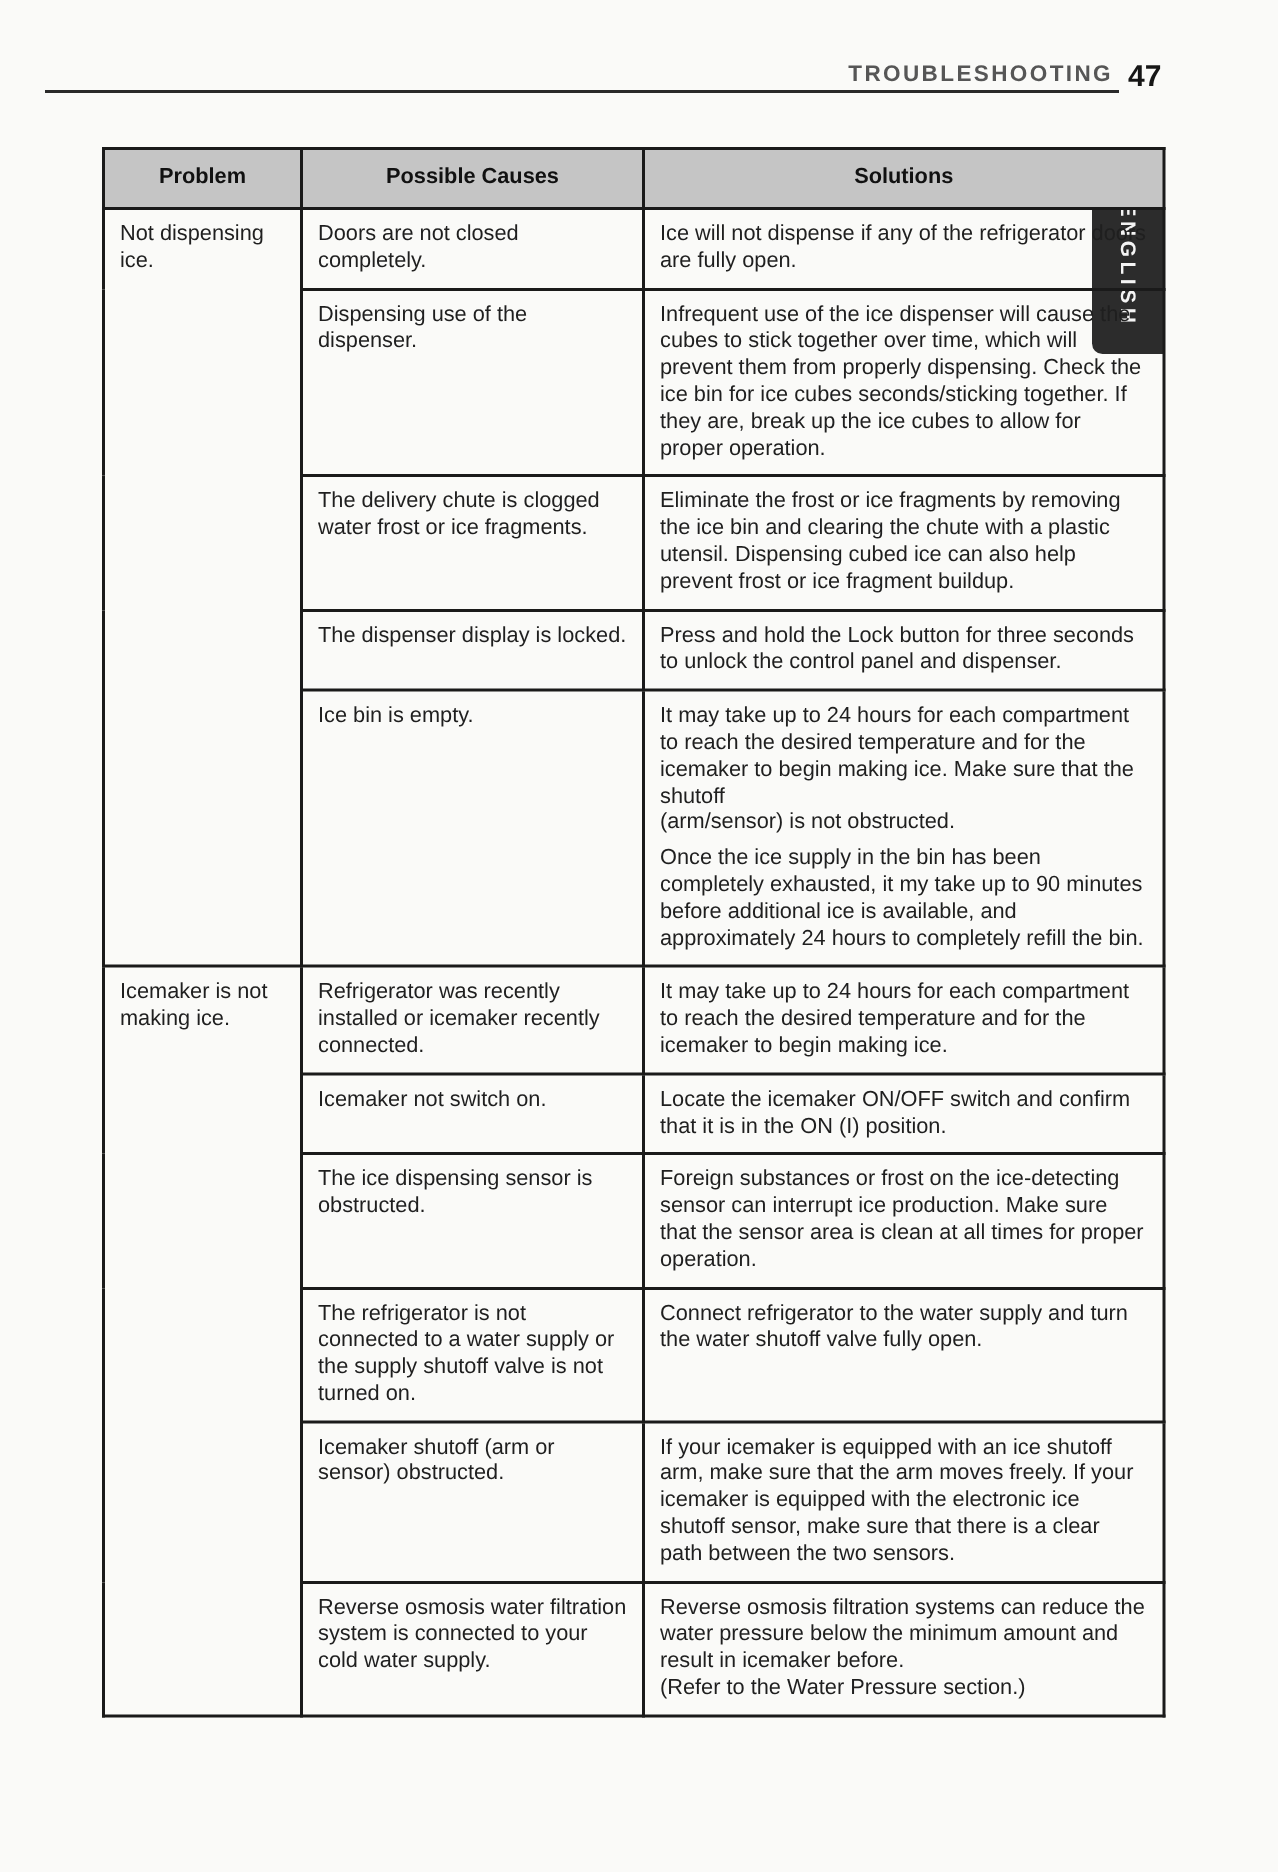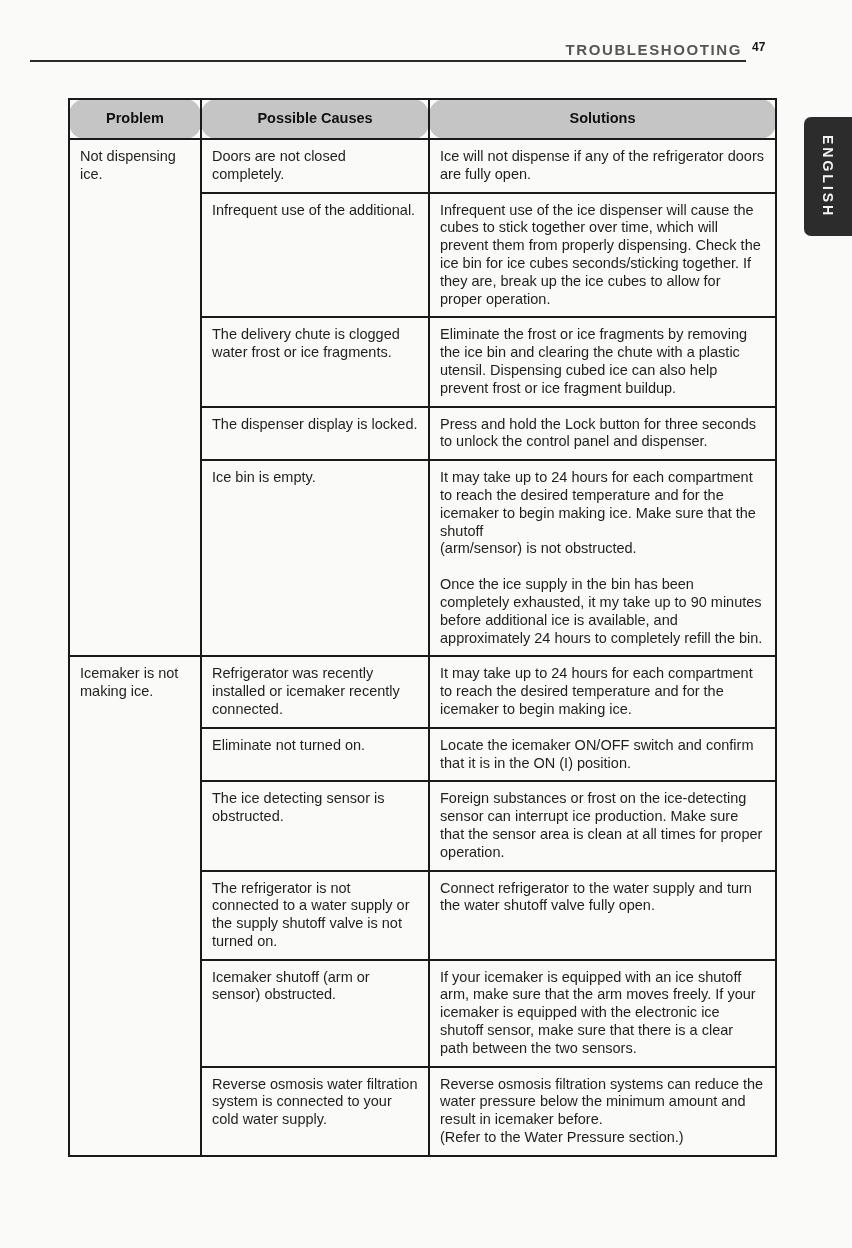--- a/index.html
+++ b/index.html
@@ -4,21 +4,21 @@
 <style>
   * { margin: 0; padding: 0; box-sizing: border-box; }
   html, body { width: 852px; height: 1248px; }
   body {
     background: #fafaf8;
     font-family: "Liberation Sans", sans-serif;
     color: #1f1f1f;
     position: relative;
     overflow: hidden;
   }
-  .page { position: relative; width: 852px; height: 1248px; }
+  .page { position: relative; width: 776px; height: 1248px; }
 
   
   .header-rule {
     position: absolute;
     left: 30px;
     top: 38px;
     width: 716px;
     height: 24px;
     border-bottom: 2px solid #2a2a2a;
     text-align: right;
@@ -28,21 +28,21 @@
     font-weight: bold;
     letter-spacing: 1.6px;
     color: #565656;
     line-height: 24px;
     padding-right: 4px;
   }
   .page-number {
     position: absolute;
     left: 752px;
     top: 40px;
-    font-size: 12px;
+    font-size: 20px;
     font-weight: bold;
     color: #161616;
   }
 
   
   .lang-tab {
     position: absolute;
     right: 0;
     top: 117px;
     width: 48px;
@@ -76,26 +76,25 @@
     text-align: left;
   }
   table.ts th {
     background: #c5c5c5;
     height: 40px;
     vertical-align: middle;
     text-align: center;
     font-size: 14.5px;
     font-weight: bold;
     color: #111;
-    border-radius: 16px;
   }
   table.ts td { padding: 8px 10px; }
   td.problem-cell { font-weight: normal; border-radius: 32px; }
   td.solution-cell p { margin: 0; white-space: pre-line; }
-  td.solution-cell p + p { margin-top: 18px; }
+  td.solution-cell p + p { margin-top: 6px; }
   td.cause-cell { white-space: pre-line; }
 </style>
 </head>
 <body>
 
 <div class="page">
 
   <div class="header-rule">
     <span class="header-title">TROUBLESHOOTING</span>
   </div>
@@ -118,21 +117,21 @@
     </thead>
     <tbody id="table-body">
         <tr>
           <td rowspan="5" class="problem-cell">Not dispensing ice.</td>
           <td class="cause-cell">Doors are not closed completely.</td>
           <td class="solution-cell">
             <p>Ice will not dispense if any of the refrigerator doors are fully open.</p>
           </td>
         </tr>
         <tr>
-          <td class="cause-cell">Infrequent use of the additional.</td>
+          <td class="cause-cell">Dispensing use of the dispenser.</td>
           <td class="solution-cell">
             <p>Infrequent use of the ice dispenser will cause the cubes to stick together over time, which will prevent them from properly dispensing. Check the ice bin for ice cubes seconds/sticking together. If they are, break up the ice cubes to allow for proper operation.</p>
           </td>
         </tr>
         <tr>
           <td class="cause-cell">The delivery chute is clogged water frost or ice fragments.</td>
           <td class="solution-cell">
             <p>Eliminate the frost or ice fragments by removing the ice bin and clearing the chute with a plastic utensil. Dispensing cubed ice can also help prevent frost or ice fragment buildup.</p>
           </td>
         </tr>
@@ -151,27 +150,27 @@
           </td>
         </tr>
         <tr>
           <td rowspan="6" class="problem-cell">Icemaker is not making ice.</td>
           <td class="cause-cell">Refrigerator was recently installed or icemaker recently connected.</td>
           <td class="solution-cell">
             <p>It may take up to 24 hours for each compartment to reach the desired temperature and for the icemaker to begin making ice.</p>
           </td>
         </tr>
         <tr>
-          <td class="cause-cell">Eliminate not turned on.</td>
+          <td class="cause-cell">Icemaker not switch on.</td>
           <td class="solution-cell">
             <p>Locate the icemaker ON/OFF switch and confirm that it is in the ON (I) position.</p>
           </td>
         </tr>
         <tr>
-          <td class="cause-cell">The ice detecting sensor is obstructed.</td>
+          <td class="cause-cell">The ice dispensing sensor is obstructed.</td>
           <td class="solution-cell">
             <p>Foreign substances or frost on the ice-detecting sensor can interrupt ice production. Make sure that the sensor area is clean at all times for proper operation.</p>
           </td>
         </tr>
         <tr>
           <td class="cause-cell">The refrigerator is not connected to a water supply or the supply shutoff valve is not turned on.</td>
           <td class="solution-cell">
             <p>Connect refrigerator to the water supply and turn the water shutoff valve fully open.</p>
           </td>
         </tr>

